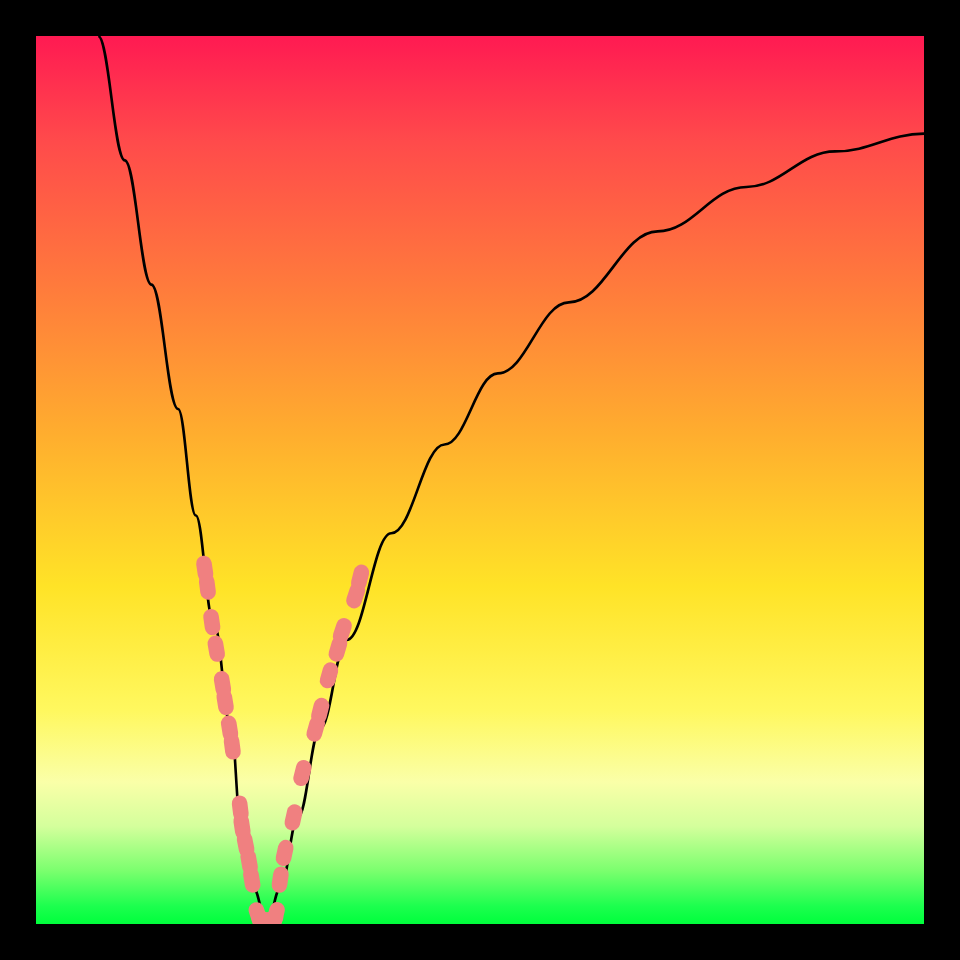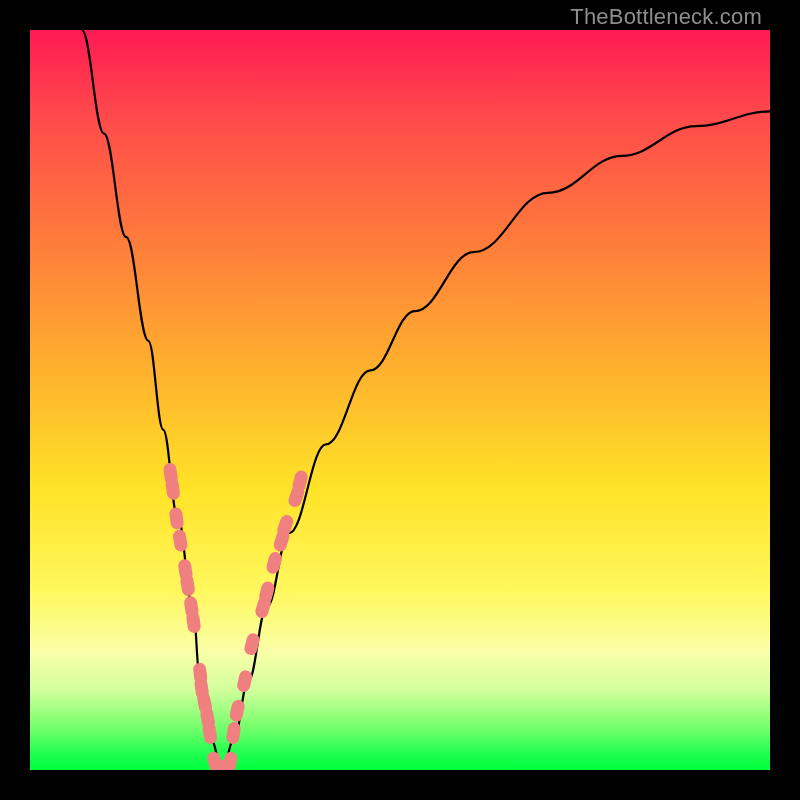--- a/index.html
+++ b/index.html
@@ -89,14 +89,13 @@
           <rect x="222.1" y="570.7" width="22" height="13" rx="6.5" ry="6.5" fill="#f08080" transform="rotate(-74.05460409907715 233.1 577.2)"></rect>
           <rect x="225.8" y="555.9" width="22" height="13" rx="6.5" ry="6.5" fill="#f08080" transform="rotate(-75.96375653207353 236.8 562.4)"></rect>
           <rect x="233.20000000000002" y="526.3" width="22" height="13" rx="6.5" ry="6.5" fill="#f08080" transform="rotate(-74.05460409907712 244.20000000000002 532.8)"></rect>
           <rect x="240.60000000000002" y="504.1" width="22" height="13" rx="6.5" ry="6.5" fill="#f08080" transform="rotate(-73.30075576600643 251.60000000000002 510.6)"></rect>
           <rect x="244.29999999999998" y="489.29999999999995" width="22" height="13" rx="6.5" ry="6.5" fill="#f08080" transform="rotate(-71.56505117707806 255.29999999999998 495.79999999999995)"></rect>
           <rect x="255.39999999999998" y="459.7" width="22" height="13" rx="6.5" ry="6.5" fill="#f08080" transform="rotate(-71.565051177078 266.4 466.2)"></rect>
           <rect x="259.09999999999997" y="444.9" width="22" height="13" rx="6.5" ry="6.5" fill="#f08080" transform="rotate(-75.96375653207357 270.09999999999997 451.4)"></rect>
         </g>
     </svg>
   </div>
-  <div class="watermark">TheBottleneck.com</div>
 </div>
 
 </body></html>

